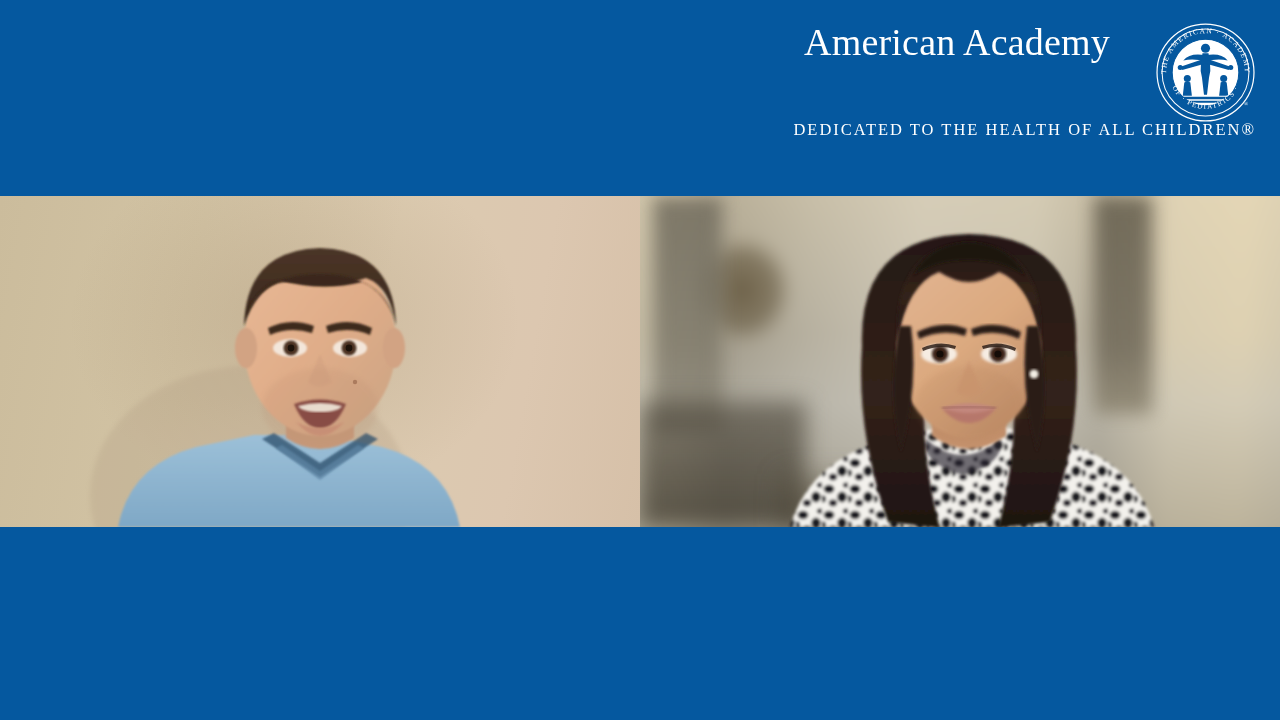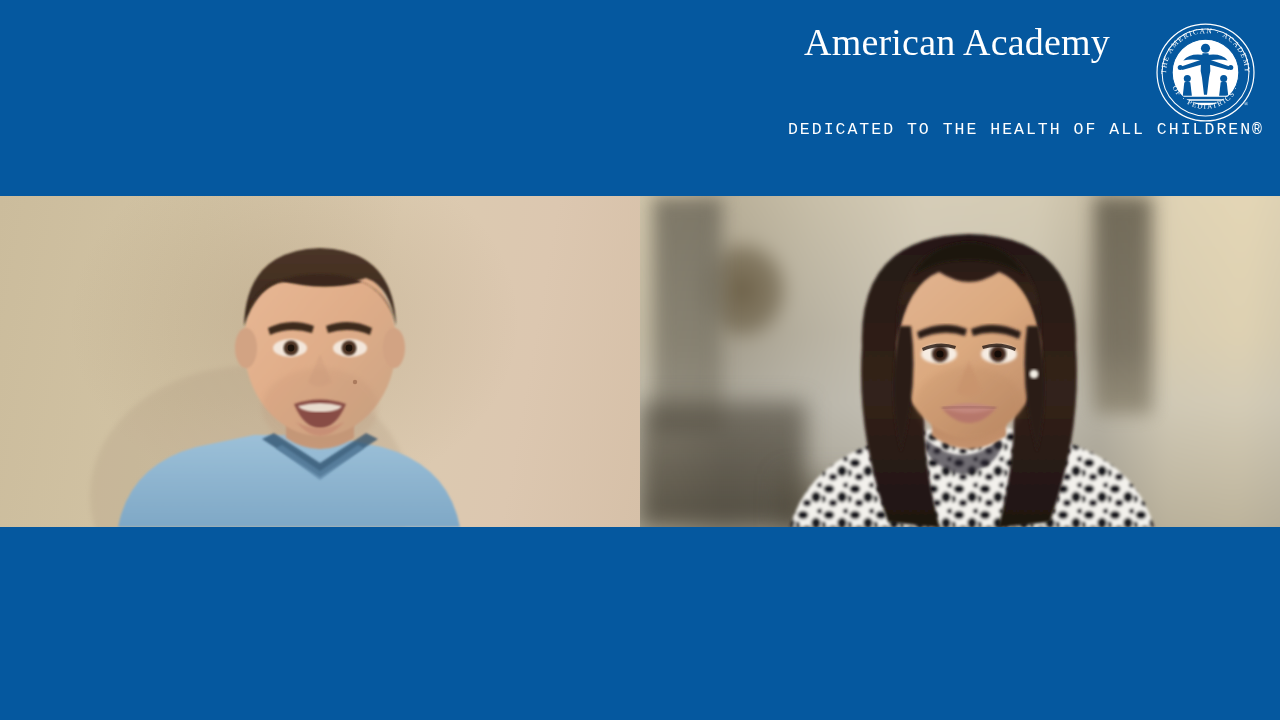--- a/index.html
+++ b/index.html
@@ -24,22 +24,22 @@
   }
   .brand-line {
     font-family:"Liberation Serif", serif;
     color:#ffffff;
     font-size:38px;
     line-height:40px;
     letter-spacing:0.2px;
     white-space:nowrap;
   }
   #brand-tagline {
-    position:absolute; right:16px; top:120px;
-    font-family:Liberation Mono, monospace;
+    position:absolute; right:24px; top:120px;
+    font-family:Liberation Serif, serif;
     color:#ffffff;
     font-size:16.5px;
     letter-spacing:2.0px;
     white-space:nowrap;
   }
 
   
   #aap-seal {
     position:absolute; left:1155px; top:22px;
     width:101px; height:101px;

